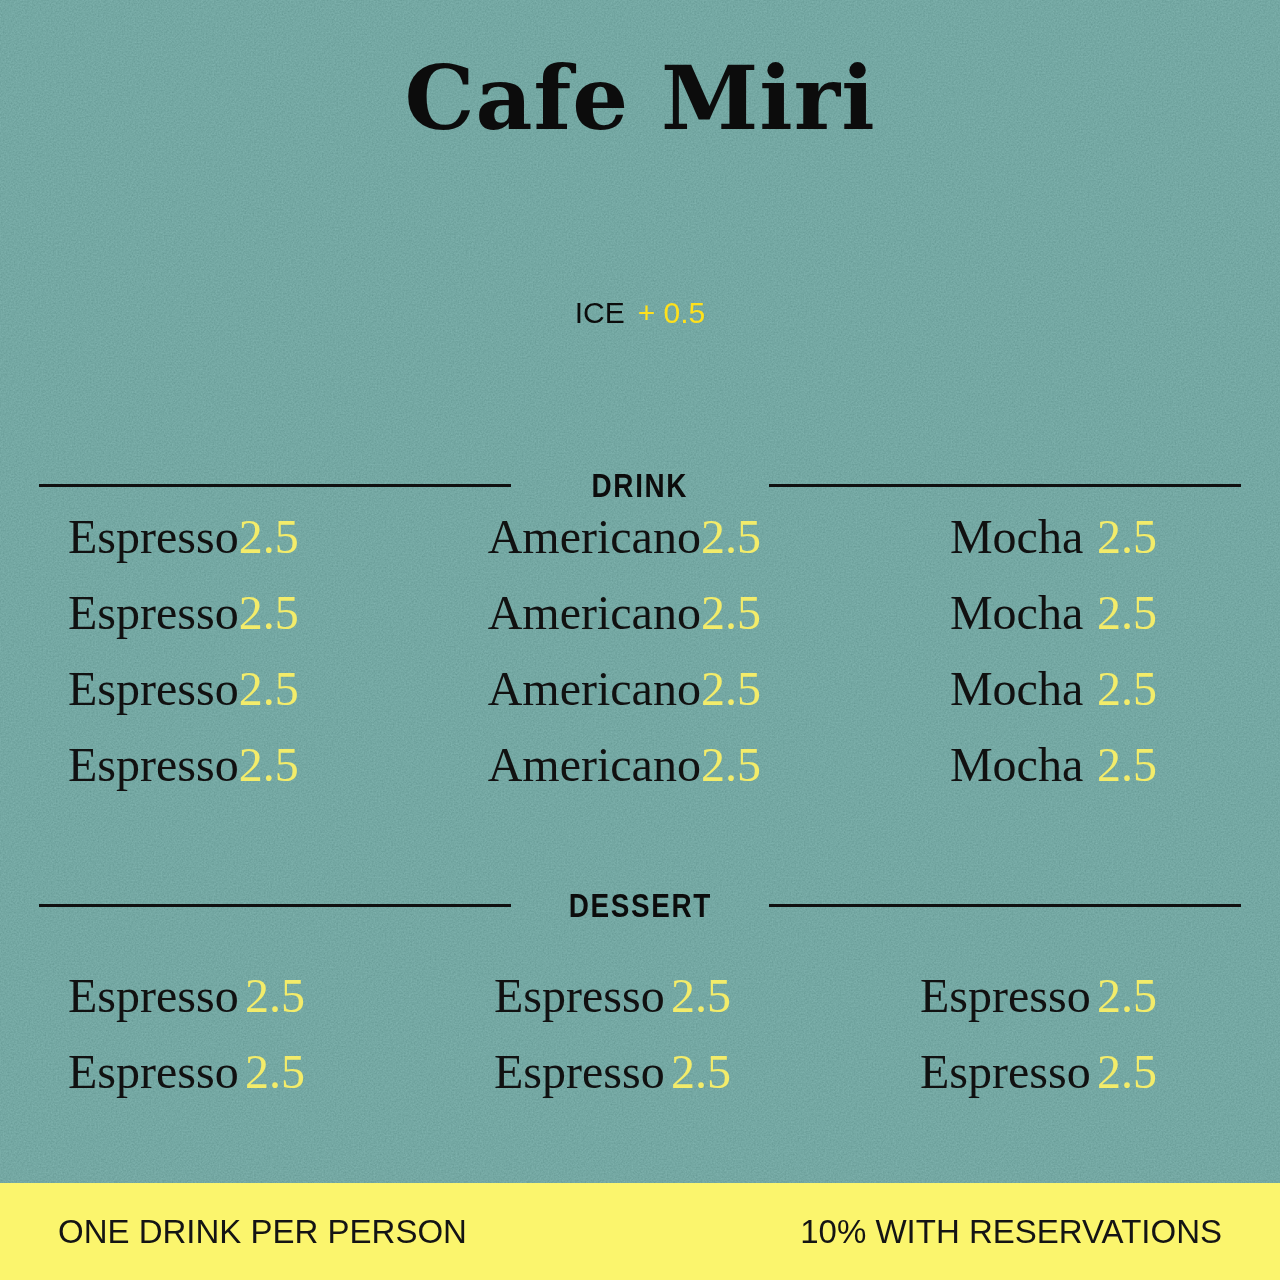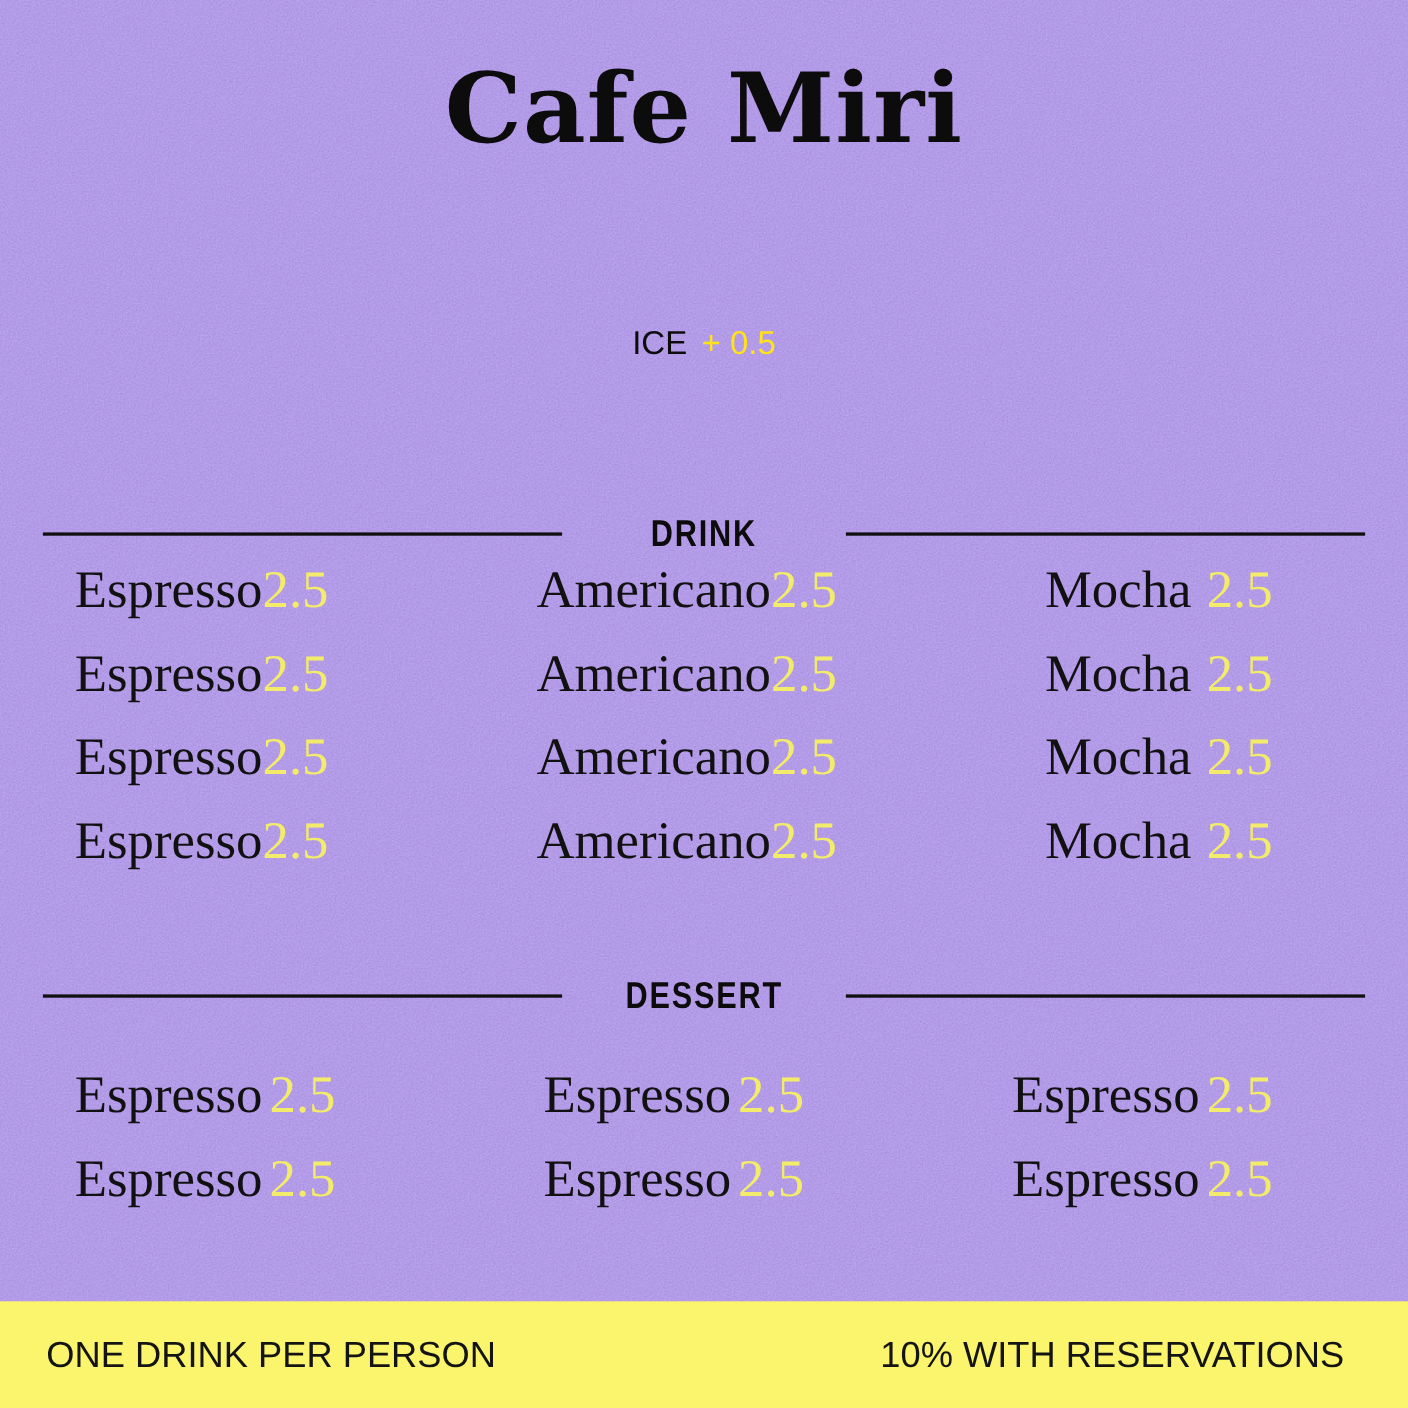--- a/index.html
+++ b/index.html
@@ -1,20 +1,20 @@
 <!DOCTYPE html>
 <html><head>
 <meta charset="utf-8">
 <style>
   html,body{margin:0;padding:0;background:#8a8a8a;}
   .page{
     position:relative;
     width:1280px;height:1280px;
     margin:0 auto;
-    background:#8b5cf6;
+    background:#0f766e;
     overflow:hidden;
     font-family:"Liberation Sans", sans-serif;
     color:#0d0d0d;
   }
   .noise-layer{position:absolute;inset:0;z-index:0;pointer-events:none;}
   .content{position:absolute;inset:0;z-index:1;}
 
   
   .header-block{position:absolute;top:0;left:0;width:100%;text-align:center;}
   .cafe-title{
@@ -74,21 +74,21 @@
     font-size:48px;
   }
   .item-name{color:#111111;}
   .item-price{color:#f3ec6a;}
 
   
   .footer-bar{
     position:absolute;left:0;right:0;top:1183px;bottom:0;
     background:#fbf56d;
     display:flex;justify-content:space-between;align-items:center;
-    padding:0 58px 0 42px;
+    padding:0 58px 0 58px;
     font-weight:400;font-size:33px;
     color:#141414;
   }
 </style>
 </head>
 <body>
 
 <div class="page">
 
   <svg class="noise-layer" width="1280" height="1280" aria-hidden="true">

